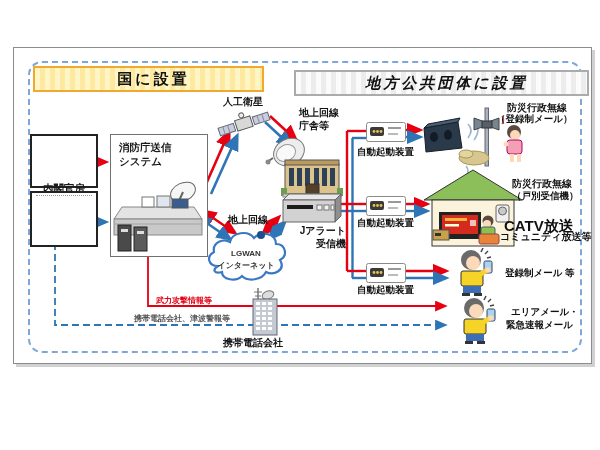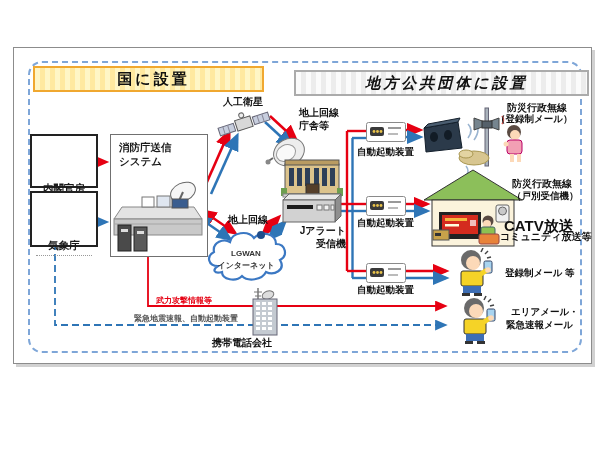--- a/index.html
+++ b/index.html
@@ -110,21 +110,20 @@
   <span>地方公共団体に設置</span>
 </div>
 
 <div class="abs srcbox" style="left:30px;top:134px;width:64px;height:50px">
   <div class="ttl">内閣官房</div>
   <div class="div"></div>
   <div class="bod">武力攻撃情報等</div>
 </div>
 
 <div class="abs srcbox" style="left:30px;top:191px;width:64px;height:52px">
-  <div class="ttl">気象庁</div>
   <div class="div"></div>
 </div>
 
 <div class="abs fdma">
   <div class="ttl">
     <span>消防庁送信</span><br>
     <span>システム</span>
   </div>
 </div>
 <svg class="abs" style="left:112px;top:177px" width="92" height="76" viewBox="0 0 92 76">
@@ -312,21 +311,21 @@
   <line x1="28" y1="26" x2="34" y2="22" stroke="#f5d327" stroke-width="5"></line>
   <circle cx="35" cy="22" r="2.8" fill="#fcd9b8"></circle>
   <rect x="10" y="38" width="18" height="7" fill="#3d6eb5"></rect>
   <rect x="9" y="45" width="8" height="3" fill="#333"></rect>
   <rect x="21" y="45" width="8" height="3" fill="#333"></rect>
 </svg>
 <div class="abs lbl lbl-sm" style="left:511px;top:306px">エリアメール・</div>
 <div class="abs lbl lbl-sm" style="left:506px;top:319px">緊急速報メール</div>
 
 <div class="abs lbl-xs flow-red" style="left:156px;top:295px">武力攻撃情報等</div>
-<div class="abs lbl-xs flow-gray" style="left:134px;top:313px">緊急地震速報、自動起動装置</div>
+<div class="abs lbl-xs flow-gray" style="left:134px;top:313px">携帯電話会社、津波警報等</div>
 
 <svg class="abs" style="left:249px;top:287px" width="32" height="50" viewBox="0 0 32 50">
   <line x1="9" y1="1" x2="9" y2="12" stroke="#777" stroke-width="1.5"></line>
   <line x1="5" y1="5" x2="13" y2="5" stroke="#777" stroke-width="1"></line>
   <line x1="6" y1="9" x2="12" y2="9" stroke="#777" stroke-width="1"></line>
   <ellipse cx="19" cy="8" rx="6" ry="4" fill="#ddd" stroke="#777" transform="rotate(-20 19 8)"></ellipse>
   <rect x="4" y="12" width="24" height="36" fill="#c4cad1" stroke="#667"></rect>
   <g fill="#fff">
     <rect x="7" y="15" width="4" height="3"></rect>
       <rect x="13" y="15" width="4" height="3"></rect>
@@ -341,13 +340,13 @@
       <rect x="13" y="30" width="4" height="3"></rect>
       <rect x="19" y="30" width="4" height="3"></rect>
     <rect x="7" y="35" width="4" height="3"></rect>
       <rect x="13" y="35" width="4" height="3"></rect>
       <rect x="19" y="35" width="4" height="3"></rect>
     <rect x="7" y="40" width="4" height="3"></rect>
       <rect x="13" y="40" width="4" height="3"></rect>
       <rect x="19" y="40" width="4" height="3"></rect>
   </g>
 </svg>
-<div class="abs lbl" style="left:212px;top:336px">携帯電話会社</div>
+<div class="abs lbl" style="left:223px;top:336px">携帯電話会社</div>
 
 </body></html>

